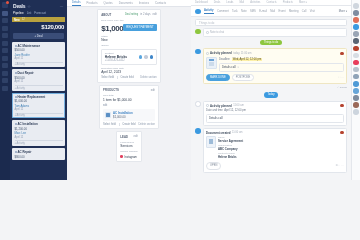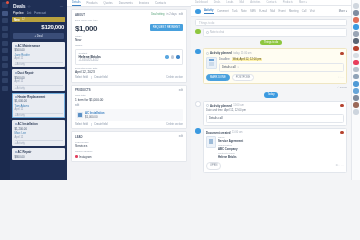--- a/index.html
+++ b/index.html
@@ -87,21 +87,21 @@
     flex:1; background:#f1f2f5; display:flex; flex-direction:column;
     overflow:hidden; min-width:0;
   }
   .dtabs {
     height:7px; background:#fff; border-bottom:.5px solid #e1e4ea;
     display:flex; align-items:flex-end; gap:6px; padding:0 5px;
   }
   .dtabs .dt { font-size:2.8px; color:#9aa3b2; padding-bottom:1.2px; white-space:nowrap;}
   .dtabs .dt.on { color:#3a7fc1; border-bottom:1px solid #3a7fc1; }
 
-  .dbody { flex:1; overflow:hidden; padding:2px 4px 0 4px; display:flex; flex-direction:column; gap:2px;}
+  .dbody { flex:1; overflow:hidden; padding:2px 4px 0 4px; display:flex; flex-direction:column; gap:2px;align-items:center;}
 
   .sect { background:#fff; border-radius:1px; border:.4px solid #e4e7ec; padding:2.5px 3px; }
   .sect .sh { display:flex; align-items:center; }
   .sect .sh .shl { font-size:2.8px; font-weight:bold; color:#5a6578; text-transform:none;}
   .sect .sh .shr { margin-left:auto; font-size:2.6px; color:#8a94a6; display:flex; gap:2px; align-items:center;}
   .sect .sh .shr .gre { color:#4a9b6e; }
 
   .valrow { display:flex; align-items:flex-start; margin-top:2px;}
   .valbig { font-size:8px; font-weight:bold; color:#2f3b4e; letter-spacing:-.4px;}
   .btnblue {

